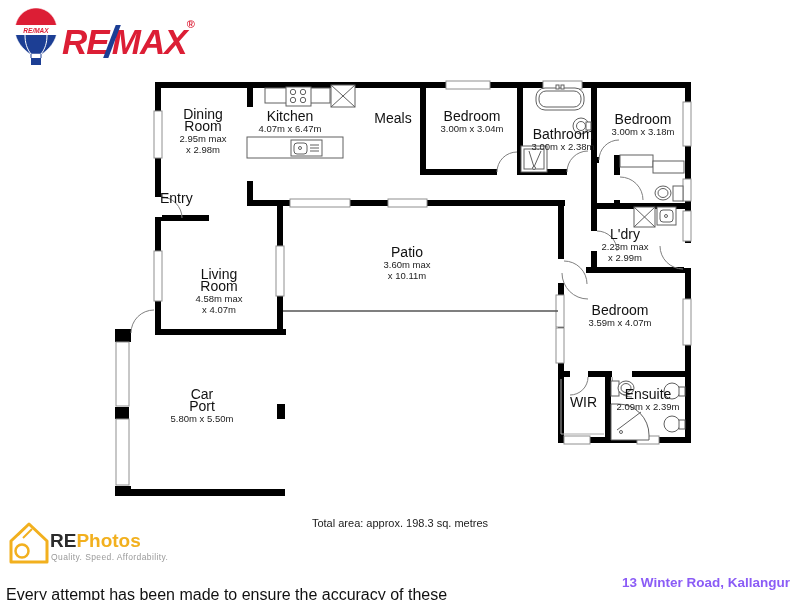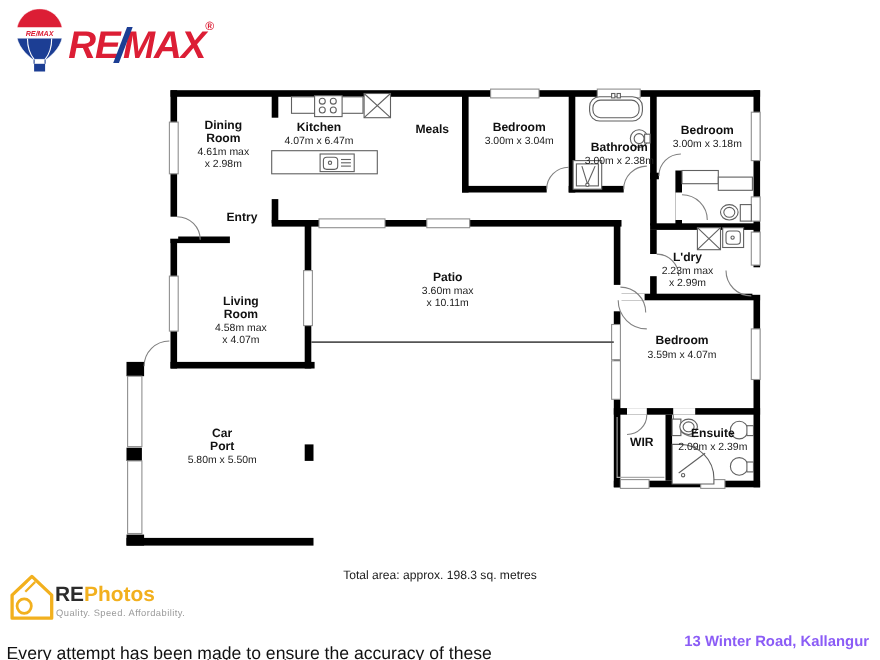--- a/index.html
+++ b/index.html
@@ -1,20 +1,20 @@
 <!DOCTYPE html>
 <html><head>
 <meta charset="utf-8">
 <style>
   html,body{margin:0;padding:0;background:#fff;}
   .canvas{position:relative;width:800px;height:600px;background:#fff;overflow:hidden;
           font-family:"Liberation Sans",sans-serif;color:#111;}
   .plan-svg{position:absolute;left:0;top:0;width:800px;height:600px;}
   .room{position:absolute;text-align:center;line-height:12px;}
-  .rname{font-weight:bold;font-size:11px;white-space:pre-line;color:#111;}
+  .rname{font-weight:normal;font-size:14px;white-space:pre-line;color:#111;}
   .rdims{font-size:9.5px;white-space:pre-line;margin-top:1px;color:#222;line-height:11px;}
   .total-area{position:absolute;left:250px;top:517px;width:300px;text-align:center;
               font-size:11px;color:#222;}
   
   .remax{position:absolute;left:12px;top:6px;height:62px;display:flex;align-items:flex-end;}
   .remax-word{position:absolute;left:50px;top:8px;font-weight:bold;font-style:italic;
               font-size:35px;letter-spacing:-1px;white-space:nowrap;}
   .remax-word .red{color:#DC1E35;}
   .remax-word .slash{color:#1C3E94;font-size:44px;position:relative;top:3px;margin:0 -4px;}
   .remax-word .reg{font-size:11px;color:#DC1E35;vertical-align:top;position:relative;top:4px;font-style:normal;}
@@ -224,21 +224,21 @@
         <rect x="679" y="420" width="6" height="9"></rect>
       </g>
 
       <path d="M 561,379 L 561,434 L 604,434" fill="none" stroke="#aaaaaa"></path>
     </g>
   </svg>
 
   <div class="room" style="left:150px;top:108px;width:106px;">
     <div class="rname">Dining
 Room</div>
-    <div class="rdims">4.61m max
+    <div class="rdims">2.95m max
 x 2.98m</div>
   </div>
   <div class="room" style="left:230px;top:110px;width:120px;">
     <div class="rname">Kitchen</div>
     <div class="rdims">4.07m x 6.47m</div>
   </div>
   <div class="room" style="left:355px;top:112px;width:76px;">
     <div class="rname">Meals</div>
   </div>
   <div class="room" style="left:412px;top:110px;width:120px;">
@@ -246,21 +246,21 @@
     <div class="rdims">3.00m x 3.04m</div>
   </div>
   <div class="room" style="left:512px;top:128px;width:102px;">
     <div class="rname">Bathroom</div>
     <div class="rdims">3.00m x 2.38m</div>
   </div>
   <div class="room" style="left:583px;top:113px;width:120px;">
     <div class="rname">Bedroom</div>
     <div class="rdims">3.00m x 3.18m</div>
   </div>
-  <div class="room" style="left:190px;top:192px;width:60px;text-align:center;">
+  <div class="room" style="left:160px;top:192px;width:60px;text-align:left;">
     <div class="rname">Entry</div>
   </div>
   <div class="room" style="left:168px;top:268px;width:102px;">
     <div class="rname">Living
 Room</div>
     <div class="rdims">4.58m max
 x 4.07m</div>
   </div>
   <div class="room" style="left:355px;top:246px;width:104px;">
     <div class="rname">Patio</div>

